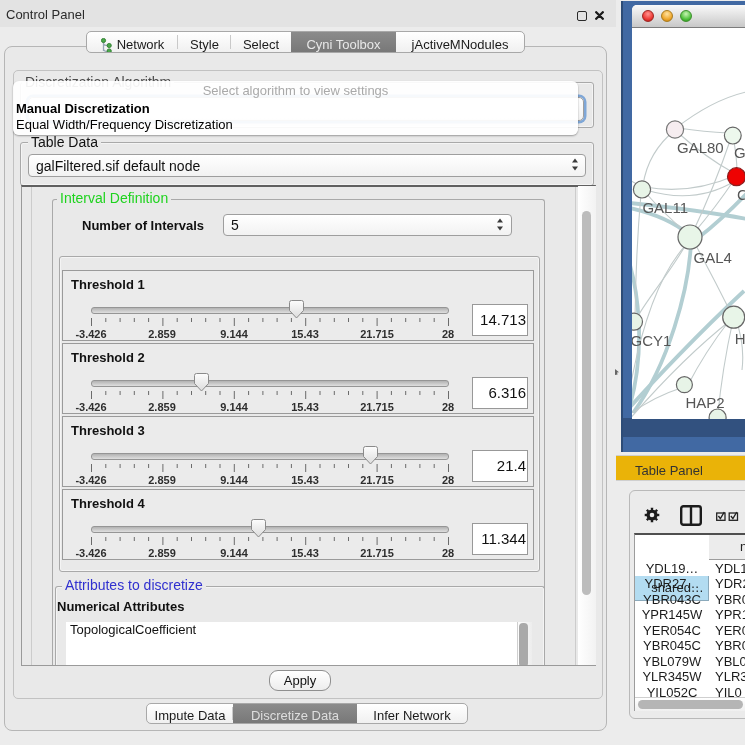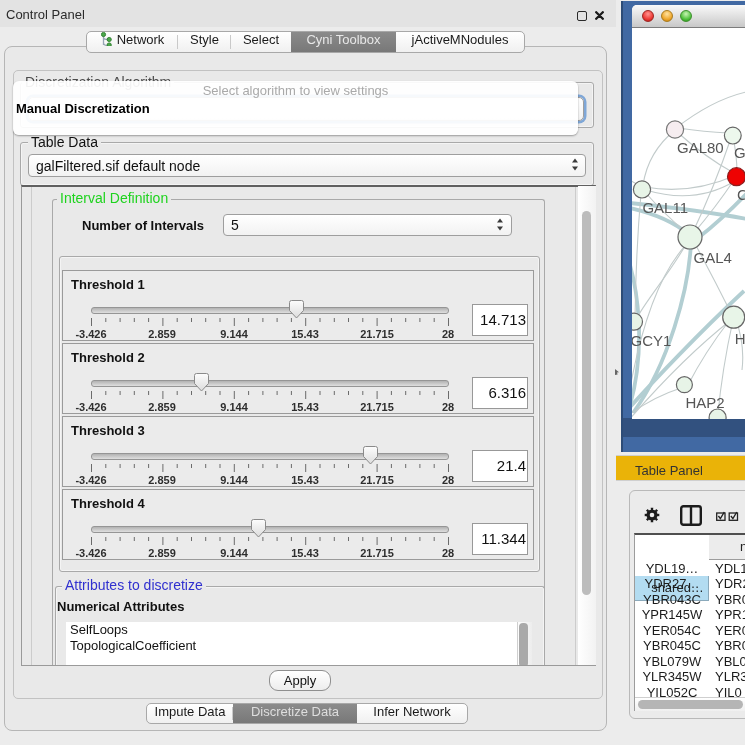--- a/index.html
+++ b/index.html
@@ -8,21 +8,21 @@
 .abs{position:absolute;}
 
 #titlebar{left:0;top:0;width:616px;height:27px;background:#e3e3e3;}
 #titlebar .t{left:6px;top:7px;font-size:13px;color:#2b2b2b;position:absolute;}
 
 #outer{left:4px;top:46px;width:603px;height:685px;background:#e9e9e9;
   border:1px solid #b6b6b6;border-radius:8px;box-sizing:border-box;}
 
 #tabbar{left:86px;top:31px;width:439px;height:22px;background:linear-gradient(#ffffff,#f0f0f0);
   border:1px solid #a8a8a8;border-radius:5px;box-sizing:border-box;display:flex;}
-.tab{font-size:13px;color:#1a1a1a;display:flex;align-items:flex-start;justify-content:center;height:100%;position:relative;}
+.tab{font-size:13px;color:#1a1a1a;display:flex;align-items:flex-end;justify-content:center;height:100%;position:relative;}
 .tab .sep{position:absolute;right:0;top:3px;bottom:3px;width:1px;background:#c9c9c9;}
 #tab-cyni{background:linear-gradient(#8b8b8b,#787878);color:#e8e8e8;}
 
 #content{left:13px;top:70px;width:590px;height:629px;background:#e9e9e9;
   border:1px solid #c2c2c2;border-radius:5px;box-sizing:border-box;}
 .group{position:absolute;border:1px solid #a9a9a9;border-radius:3px;box-shadow:inset 0 0 0 1px #f4f4f4;}
 .gtitle{position:absolute;font-size:14px;background:#e9e9e9;padding:0 3px;line-height:13px;}
 .combo{position:absolute;background:linear-gradient(#ffffff,#f2f2f2);border:1px solid #9e9e9e;border-radius:4px;
   box-sizing:border-box;font-size:14px;color:#111;padding-left:12px;}
 .combo .txt{position:absolute;left:7px;top:3px;}
@@ -306,33 +306,33 @@
               </linearGradient>
             </defs>
           </svg></div>
       <div class="vfield">11.344</div>
     </div>
 
     <div class="group" style="left:33px;top:399px;width:488px;height:90px;border-bottom:none;"></div>
     <div class="gtitle" style="left:40px;top:392px;color:#3030cf;">Attributes to discretize</div>
     <div style="position:absolute;left:35px;top:412px;font-size:13px;font-weight:bold;color:#111;">Numerical Attributes</div>
     <div id="attrlist">
-      <div>SelfLoops</div>
       <div>TopologicalCoefficient</div>
     </div>
     <div class="abs" style="left:495px;top:435px;width:14px;height:46px;background:linear-gradient(90deg,#fdfdfd,#ededed);border-left:1px solid #cfcfcf;"></div>
     <div class="abs" style="left:497px;top:436px;width:9px;height:44px;background:#a9a9a9;border-radius:4px;"></div>
   </div>
   <div id="vscroll" class="abs">
       <div id="vthumb" class="abs"></div>
     </div>
 
   <div id="popup" class="abs">
     <div style="position:absolute;left:0;top:2px;width:100%;text-align:center;font-size:13px;color:#a9a9a9;">Select algorithm to view settings</div>
     <div style="position:absolute;left:3px;top:20px;font-size:13px;font-weight:bold;color:#000;">Manual Discretization</div>
+    <div style="position:absolute;left:3px;top:36px;font-size:13px;color:#000;">Equal Width/Frequency Discretization</div>
   </div>
 
   <div id="tabbar" class="abs">
     <div class="tab" style="width:91px"><svg width="11" height="14" viewBox="0 0 11 14" style="margin-right:5px;">
           <path d="M2.5 3 V13 M2.5 5.5 Q2.5 7.5 7 7.5 M2.5 11 Q2.5 13.5 7 13.5" stroke="#96a5b5" stroke-width="1.3" fill="none"></path>
           <circle cx="2.5" cy="2.5" r="2.1" fill="#4aa84a" stroke="#2e7d2e" stroke-width="0.9"></circle>
           <circle cx="8.2" cy="7.5" r="2.1" fill="#4aa84a" stroke="#2e7d2e" stroke-width="0.9"></circle>
           <circle cx="8.2" cy="13" r="2.1" fill="#4aa84a" stroke="#2e7d2e" stroke-width="0.9"></circle>
         </svg>Network<div class="sep"></div></div>
     <div class="tab" style="width:53px">Style<div class="sep"></div></div>

